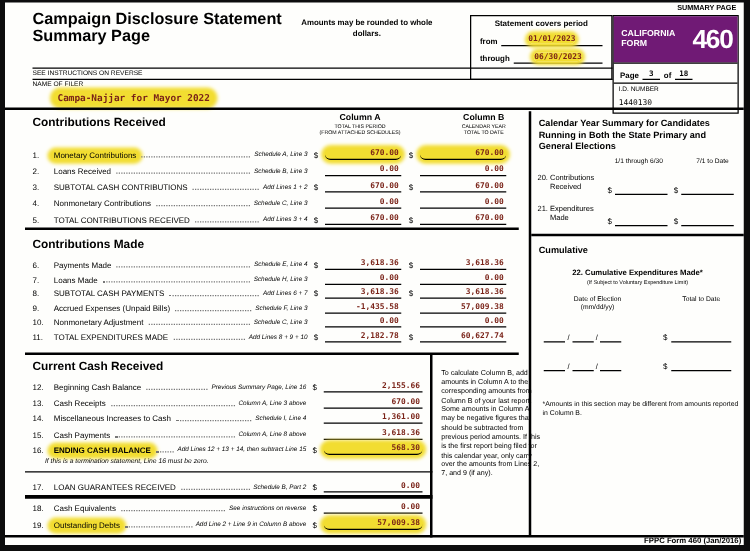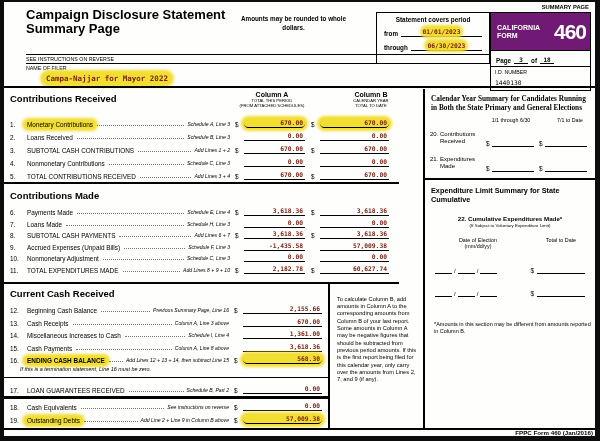--- a/index.html
+++ b/index.html
@@ -29,21 +29,21 @@
   .idval{font-family:"DejaVu Sans Mono",monospace;font-size:6.3px;margin-top:4px;}
   .thin1{left:22px;top:52px;width:464px;height:1px;background:#000;}
   .seeinstr{left:22px;top:54px;font-size:5.3px;}
   .thin2{left:22px;top:61px;width:464px;height:1px;background:#000;}
   .noflbl{left:22px;top:63px;font-size:5.3px;}
   .nofval{left:24px;top:71px;font-size:7.5px;padding:1px 3px;margin-left:15px;}
   .thick{background:#000;}
   .hthick{left:0;top:84px;width:591px;height:2.4px;}
   .bottomline{left:0;top:426px;width:591px;height:2.4px;}
   
-  .mainleft{left:0;top:86.5px;width:395px;}
+  .mainleft{left:16px;top:86.5px;width:395px;}
   .sechead{position:relative;height:26px;}
   .sectitle{font-size:9.5px;font-weight:bold;}
   .st1{position:absolute;left:6px;top:4px;}
   .colhead{position:absolute;text-align:center;}
   .cha{left:222px;top:2px;width:92px;}
   .chb{left:322px;top:2px;width:90px;}
   .colhead .ct{font-size:7px;font-weight:bold;}
   .colhead .cs{font-size:4.2px;line-height:5px;}
   .mrow{display:flex;align-items:flex-end;padding:0 10px 0 6px;}
   .mrow.c{height:13px;}
@@ -69,21 +69,21 @@
   .crow{display:flex;align-items:flex-end;height:12.5px;padding:0 8px 0 6px;}
   .ccol{width:88px;display:flex;align-items:flex-end;flex:none;}
   .crow17{height:13px;margin-top:3px;}
   .termnote{font-size:5.4px;font-style:italic;padding:2px 0 0 16px;height:9px;}
   .thinline{height:1px;background:#000;width:326px;margin-top:2px;}
   .thickline{height:2.2px;background:#000;width:326px;margin-top:2px;}
   .note{position:absolute;left:333px;top:12px;width:80px;font-size:5.7px;line-height:7.3px;}
   .eqtitle{padding:4px 0 3px 6px;}
   
   .rightpanel{left:419px;top:86.5px;width:172px;height:340px;border-left:2.4px solid #000;box-sizing:border-box;}
-  .caltitle{margin:5px 4px 0 6px;font-size:7.3px;line-height:9px;font-weight:bold;font-family:Liberation Serif, serif;}
+  .caltitle{margin:5px 4px 0 6px;font-size:7.3px;line-height:9px;font-weight:bold;}
   .calcols{position:relative;height:11px;margin-top:5px;font-size:5.3px;}
   .cc1{position:absolute;left:48px;width:76px;text-align:center;}
   .cc2{position:absolute;left:122px;width:46px;text-align:center;}
   .calrow{display:flex;margin:3px 5px 0 5px;height:22px;}
   .callbl{width:54px;font-size:6px;line-height:7.2px;flex:none;}
   .callbl .l2{padding-left:10px;display:block;}
   .calfield{flex:1;display:flex;align-items:flex-end;padding:0 3px 6px 2px;}
   .calfield .cur2{font-size:6.4px;margin-right:2px;}
   .calfield .fb{flex:1;border-bottom:1px solid #000;}
   .eltitle{margin:6px 4px 0 6px;font-size:7.3px;line-height:9px;font-weight:bold;}
@@ -458,21 +458,20 @@
           </span>
       <span class="calfield">
             <span class="cur2">$</span>
             <span class="fb"></span>
           </span>
     </div>
 
     <div class="divider"></div>
 
     <div class="eltitle">
-      <div>Expenditure Limit Summary for State</div>
       <div>Cumulative</div>
     </div>
     <div class="l22">22. Cumulative Expenditures Made*</div>
     <div class="l22sub">(If Subject to Voluntary Expenditure Limit)</div>
     <div class="elheads">
       <span class="eh1">
         <span>Date of Election</span><br>
         <span>(mm/dd/yy)</span>
       </span>
       <span class="eh2">Total to Date</span>

